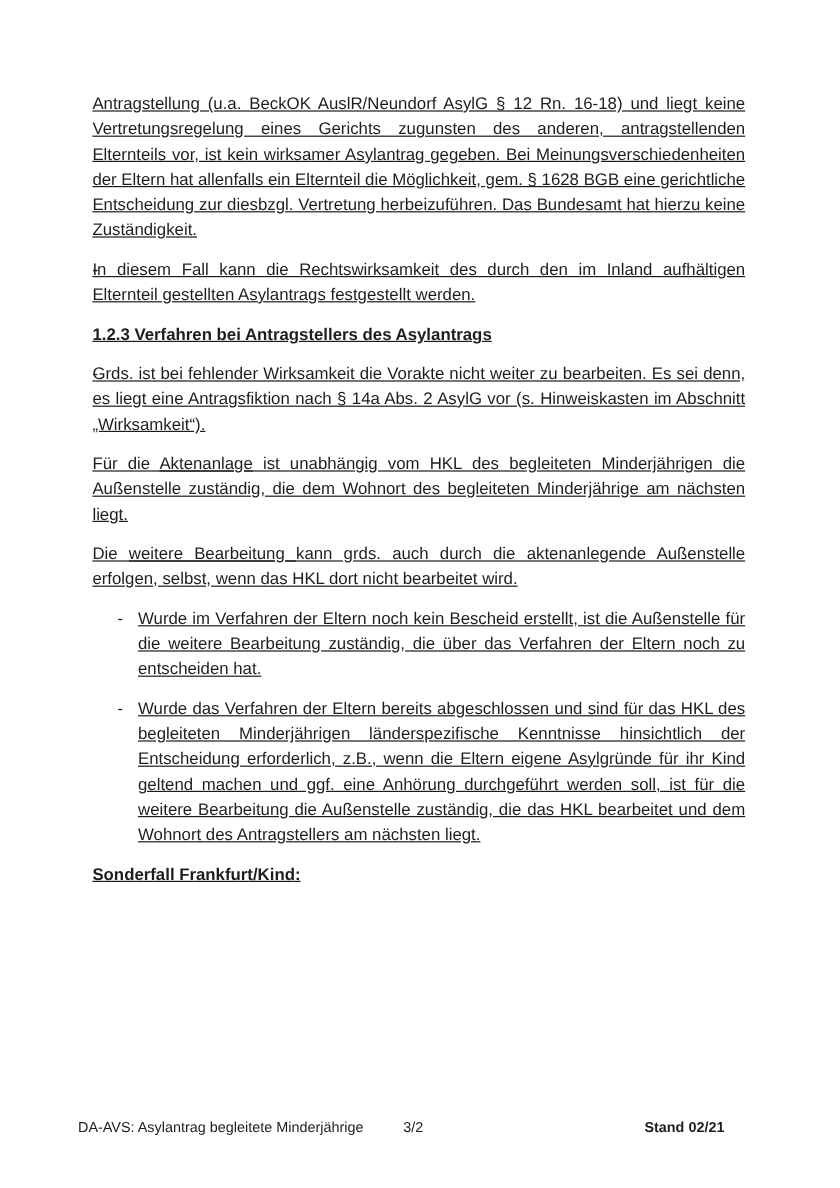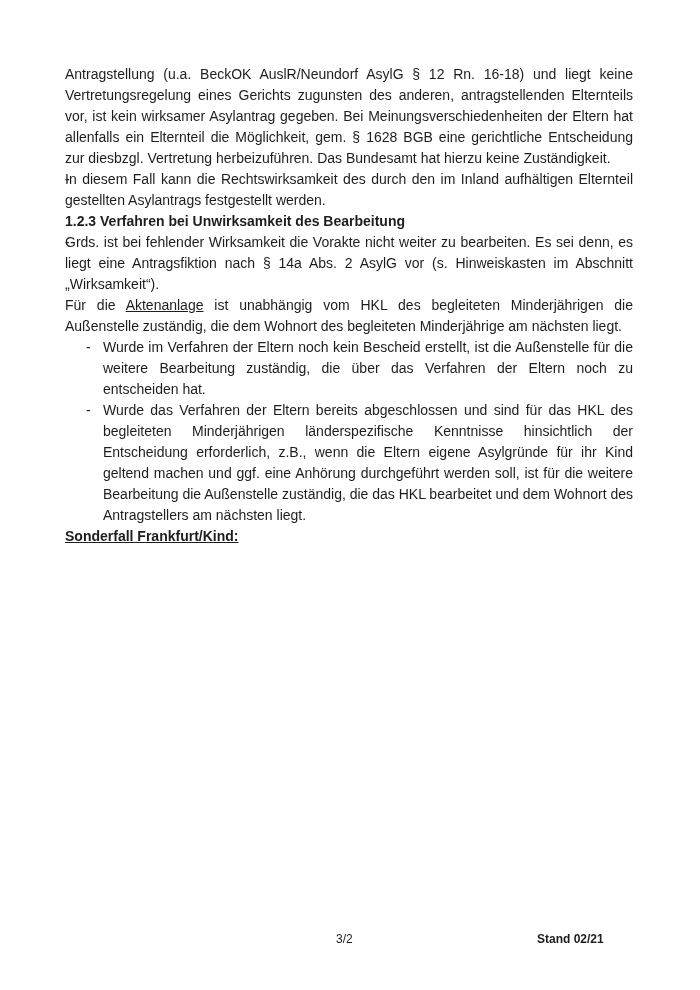--- a/index.html
+++ b/index.html
@@ -7,21 +7,21 @@
     position:relative;
     width:700px; height:990px;
     background:#ffffff;
     overflow:hidden;
     font-family:"Liberation Sans","DejaVu Sans",sans-serif;
     font-size:14px;
     line-height:21px;
     color:#1d1d1d;
   }
   .content { position:absolute; left:65px; top:64px; width:568px; }
-  .content p, .content h2, .content .li { margin:0; padding:0; font-size:14px; font-weight:normal; }
+  .content p, .content h2, .content .li { margin:12px; padding:0; font-size:14px; font-weight:normal;text-decoration:underline; }
   .just { text-align:justify; }
   .hang { margin-left:28px; }
   .li { position:relative; padding-left:28px; }
   .li > .bullet { position:absolute; left:0; top:0; }
   .li.lvl2 { padding-left:38px; }
   .li.lvl2 > .bullet { left:21px; }
   h2.hd { font-weight:bold; }
   .u { text-decoration:underline; }
   .mt1 { margin-top:1px; }
   .mt2 { margin-top:2px; }
@@ -57,45 +57,49 @@
     <div class="li just mt7">
       <span class="bullet">-</span>
     </div>
 
 
     <div class="li just mt5">
       <span class="bullet">-</span>
       <span>In diesem Fall kann die Rechtswirksamkeit des durch den im Inland aufhältigen Elternteil gestellten Asylantrags festgestellt werden.</span>
     </div>
 
-    <h2 class="hd mt30">1.2.3 Verfahren bei Unwirksamkeit des Bearbeitung</h2>
+    <h2 class="hd mt30">1.2.3 Verfahren bei Antragstellers des Asylantrags</h2>
 
     <div class="li just mt2">
       <span class="bullet">-</span>
       <span>Grds. ist bei fehlender Wirksamkeit die Vorakte nicht weiter zu bearbeiten. Es sei denn, es liegt eine Antragsfiktion nach § 14a Abs. 2 AsylG vor (s. Hinweiskasten im Abschnitt „Wirksamkeit“).</span>
     </div>
 
 
     <p class="just mt1">
       <span>Für die </span><span class="u">Aktenanlage</span><span> ist unabhängig vom HKL des begleiteten Minderjährigen die Außenstelle zuständig, die dem Wohnort des begleiteten Minderjährige am nächsten liegt.</span>
     </p>
 
+    <p class="just mt23">
+      <span>Die </span><span class="u">weitere Bearbeitung </span><span>kann grds. auch durch die aktenanlegende Außenstelle erfolgen, selbst, wenn das HKL dort nicht bearbeitet wird.</span>
+    </p>
 
 
     <div class="li lvl2 just">
       <span class="bullet">-</span>
       <span>Wurde im Verfahren der Eltern noch kein Bescheid erstellt, ist die Außenstelle für die weitere Bearbeitung zuständig, die über das Verfahren der Eltern noch zu entscheiden hat.</span>
     </div>
 
     <div class="li lvl2 just">
       <span class="bullet">-</span>
       <span>Wurde das Verfahren der Eltern bereits abgeschlossen und sind für das HKL des begleiteten Minderjährigen länderspezifische Kenntnisse hinsichtlich der Entscheidung erforderlich, z.B., wenn die Eltern eigene Asylgründe für ihr Kind geltend machen und ggf. eine Anhörung durchgeführt werden soll, ist für die weitere Bearbeitung die Außenstelle zuständig, die das HKL bearbeitet und dem Wohnort des Antragstellers am nächsten liegt.</span>
     </div>
 
     <h2 class="hd sonderfall mt19">Sonderfall Frankfurt/Kind:</h2>
 
   </div>
 
   <div class="footer">
+    <span class="f-left">DA-AVS: Asylantrag begleitete Minderjährige</span>
     <span class="f-center">3/2</span>
     <span class="f-right">Stand 02/21</span>
   </div>
 </div>
 
 </body></html>

